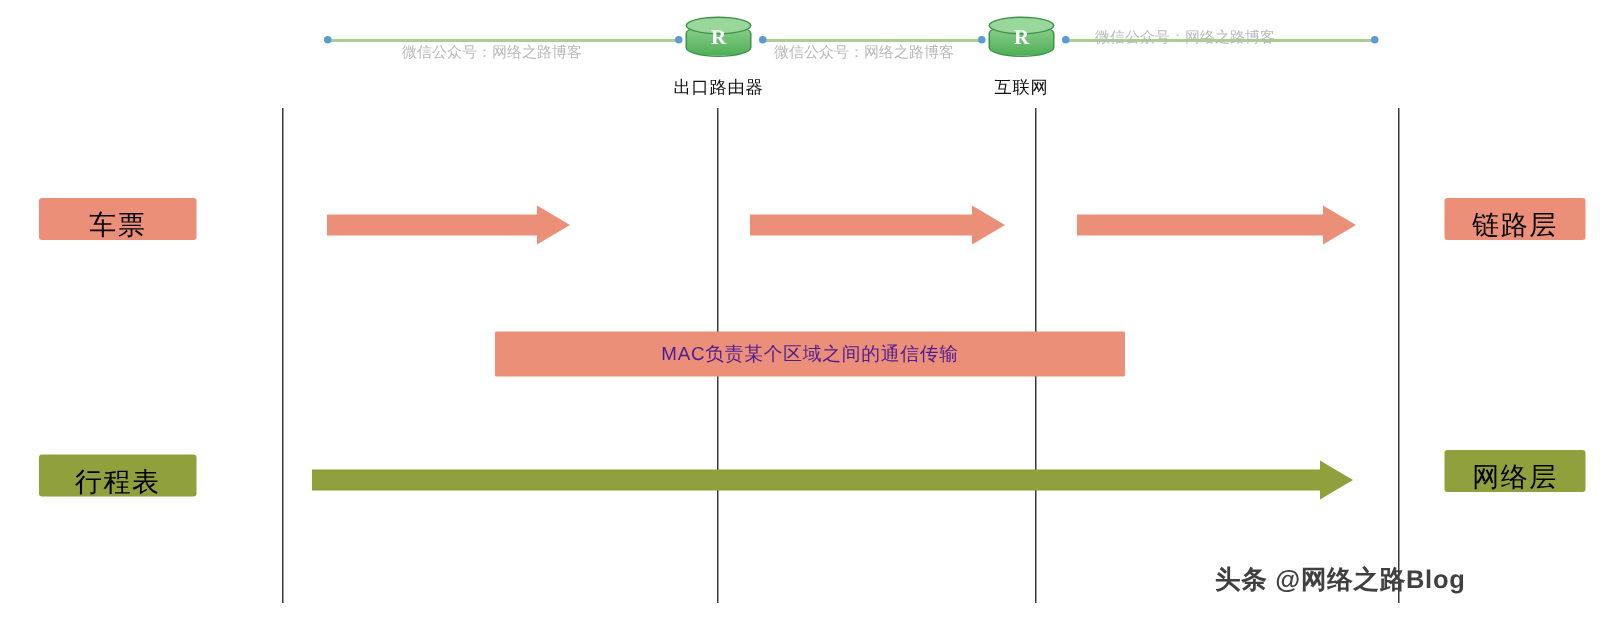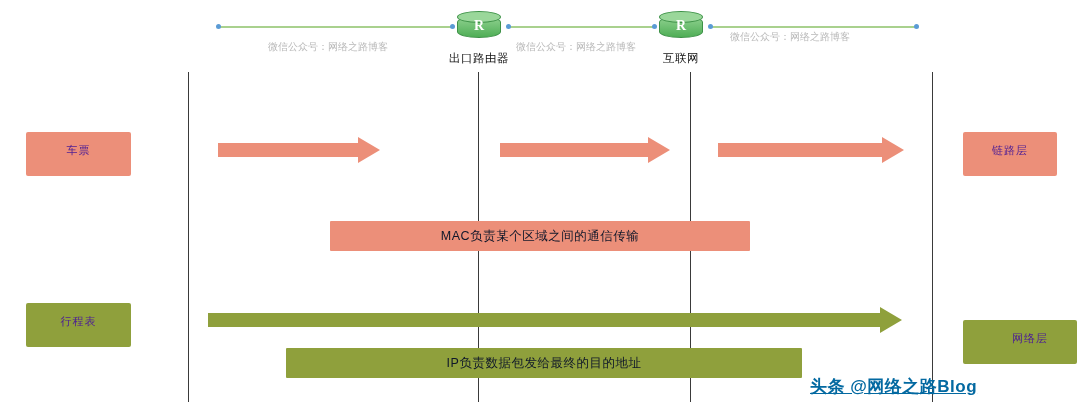--- a/index.html
+++ b/index.html
@@ -139,38 +139,37 @@
     width: 5px;
     height: 5px;
     background: #5b9bd5;
     border-radius: 50%;
   }
   .link-label {
     position: absolute;
     font-size: 10px;
     color: #b9b9b9;
     white-space: nowrap;
-    margin-top: 12px;
   }
 
   
   .lifeline {
     position: absolute;
     width: 1.4px;
     background: #3a3a3a;
   }
 
   
   .layer-box {
     position: absolute;
-    height: 44px;
+    height: 28px;
     line-height: 36px;
     text-align: center;
-    font-size: 11px;
-    color: #4c1d95;
+    font-size: 18px;
+    color: #000000;
     letter-spacing: 1px;
     border-radius: 2px;
   }
 
   
   .arrow {
     position: absolute;
     height: 26px;
   }
   .arrow .shaft {
@@ -193,34 +192,33 @@
   .arrow.olive  .shaft { background: #8fa03c; }
   .arrow.olive  .head  { border-left: 22px solid #8fa03c; }
 
   
   .desc-bar {
     position: absolute;
     height: 30px;
     line-height: 30px;
     text-align: center;
     font-size: 12.5px;
-    color: #0f172a;
+    color: #4c1d95;
     border-radius: 1px;
     letter-spacing: .5px;
   }
 
   
   .watermark {
     position: absolute;
     font-size: 17px;
     font-weight: bold;
-    color: #0369a1;
+    color: #404040;
     white-space: nowrap;
     letter-spacing: .5px;
-    text-decoration: underline;
   }
 </style>
 </head>
 <body>
 
 <div id="canvas">
 
   <div class="link-line" style="left:218px; top:26px; width:236px;"></div>
   <div class="link-line" style="left:508px; top:26px; width:148px;"></div>
   <div class="link-line" style="left:710px; top:26px; width:208px;"></div>
@@ -262,21 +260,21 @@
 
   <div class="lifeline" style="left:188px; top:72px; height:330px;"></div>
   <div class="lifeline" style="left:478px; top:72px; height:330px;"></div>
   <div class="lifeline" style="left:690px; top:72px; height:330px;"></div>
   <div class="lifeline" style="left:932px; top:72px; height:330px;"></div>
 
   <div class="layer-box" style="left:26px; top:132px; width:105px; background:#ec8f79;">车票</div>
   <div class="layer-box" style="left:963px; top:132px; width:94px; background:#ec8f79;">链路层</div>
 
   <div class="layer-box" style="left:26px; top:303px; width:105px; background:#8fa03c;">行程表</div>
-  <div class="layer-box" style="left:963px; top:320px; width:94px; background:#8fa03c;padding-left:20px;">网络层</div>
+  <div class="layer-box" style="left:963px; top:300px; width:94px; background:#8fa03c;">网络层</div>
 
   <div class="arrow salmon" style="left:218px; top:137px; width:162px;">
     <div class="shaft"></div>
       <div class="head"></div>
   </div>
   <div class="arrow salmon" style="left:500px; top:137px; width:170px;">
     <div class="shaft"></div>
       <div class="head"></div>
   </div>
   <div class="arrow salmon" style="left:718px; top:137px; width:186px;">
@@ -284,17 +282,16 @@
       <div class="head"></div>
   </div>
 
   <div class="desc-bar" style="left:330px; top:221px; width:420px; background:#ec8f79;">MAC负责某个区域之间的通信传输</div>
 
   <div class="arrow olive" style="left:208px; top:307px; width:694px;">
     <div class="shaft"></div>
       <div class="head"></div>
   </div>
 
-  <div class="desc-bar" style="left:286px; top:348px; width:516px; background:#8fa03c;">IP负责数据包发给最终的目的地址</div>
 
   <div class="watermark" style="left:810px; top:375px;">头条 @网络之路Blog</div>
 
 </div>
 
 </body></html>

